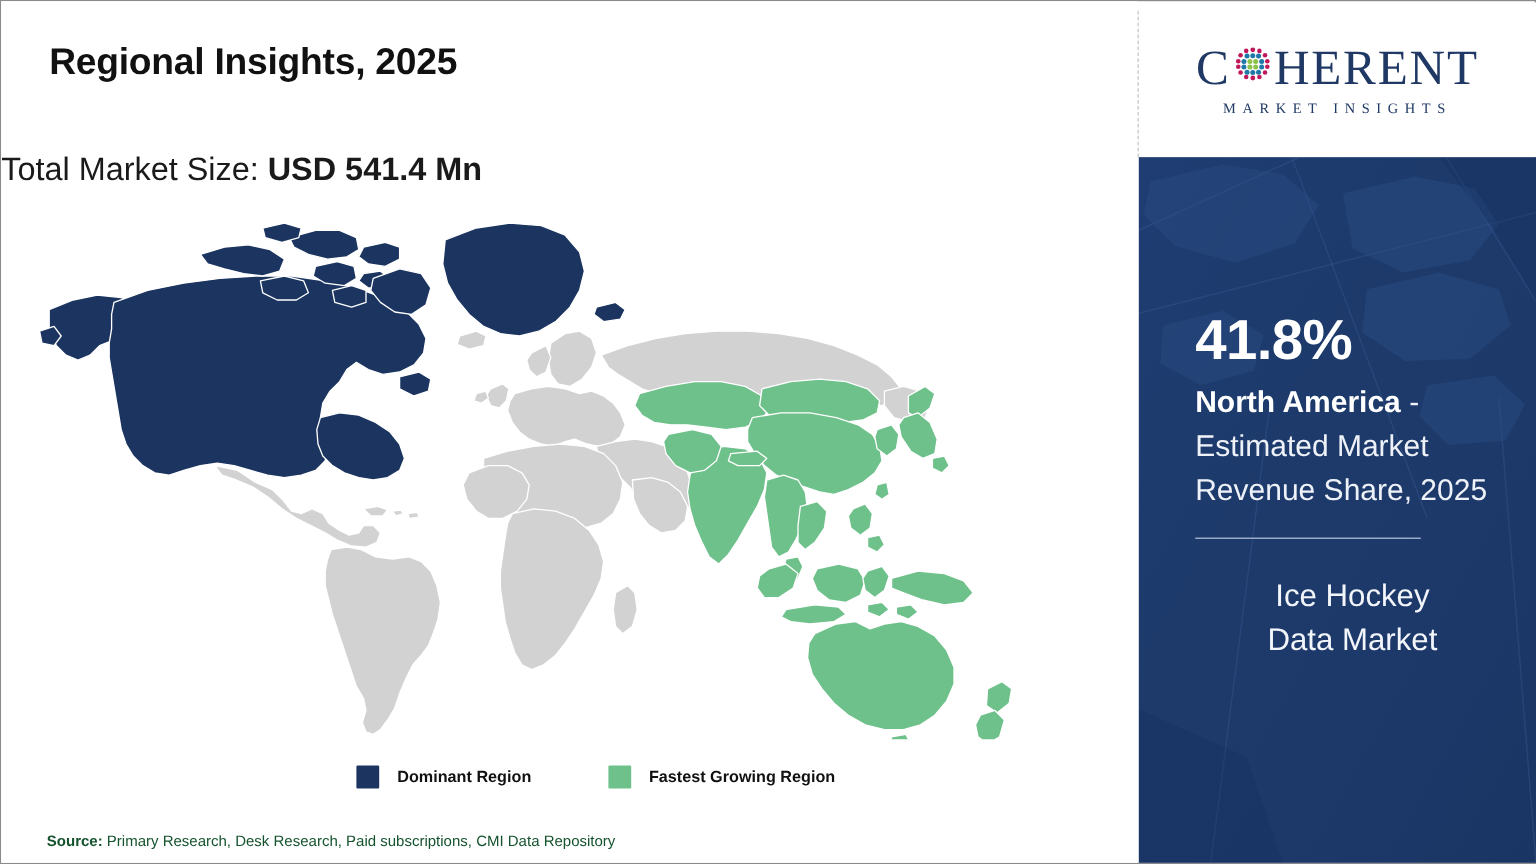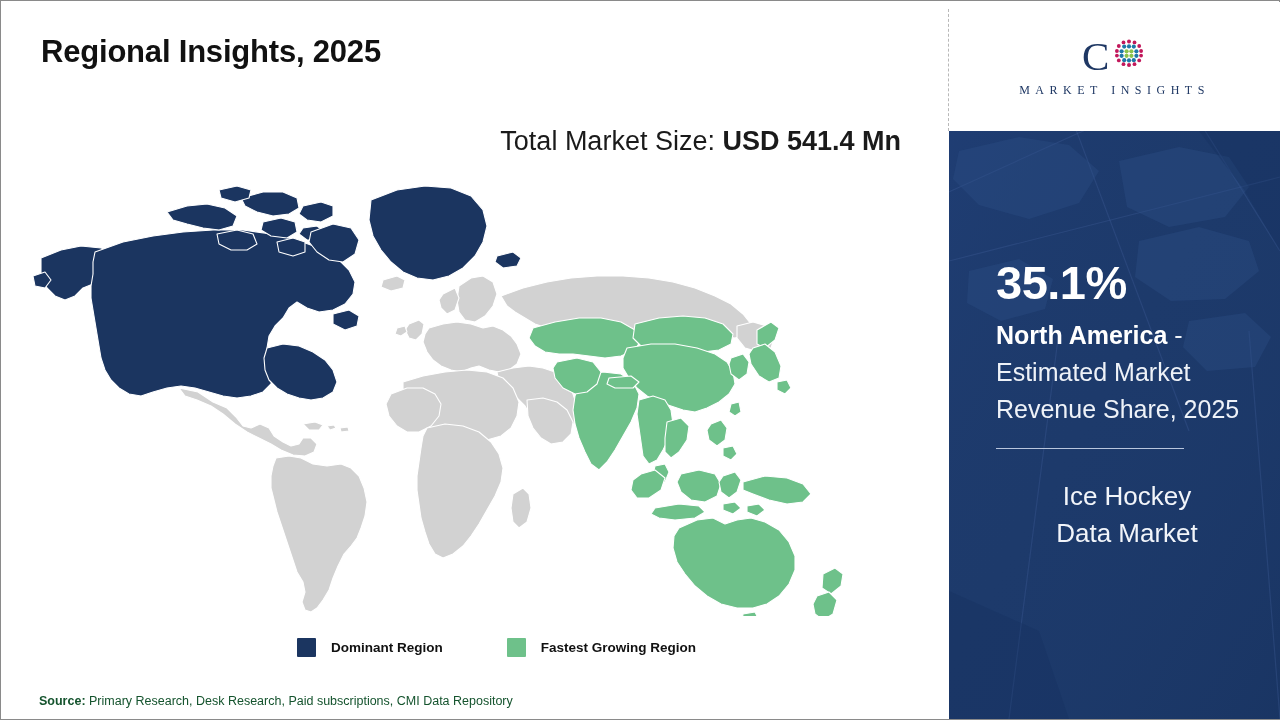--- a/index.html
+++ b/index.html
@@ -22,21 +22,21 @@
     position:absolute;left:0;top:0;width:947px;height:718px;
     background:#ffffff;
   }
   #page-title{
     position:absolute;left:40px;top:33px;
     font-size:31px;font-weight:bold;color:#111111;
     letter-spacing:-0.2px;white-space:nowrap;
   }
   #market-size-line{
     position:absolute;left:0;top:125px;width:900px;
-    text-align:right;
+    text-align:left;
     font-size:27px;color:#1a1a1a;white-space:nowrap;
   }
   #market-size-line .msl-label{font-weight:400;}
   #market-size-line .msl-value{font-weight:bold;}
 
   
   #map-wrap{
     position:absolute;left:30px;top:175px;width:840px;height:440px;
   }
   #world-map{display:block;width:840px;height:440px;}
@@ -298,20 +298,21 @@
             <circle cx="27.2" cy="24.4" r="1.9" fill="#c2185b"></circle>
             <circle cx="12.2" cy="24.2" r="2.1" fill="#1e78a8"></circle>
             <circle cx="17" cy="24.4" r="2.1" fill="#1e78a8"></circle>
             <circle cx="21.8" cy="24.2" r="2.1" fill="#1e78a8"></circle>
             <circle cx="11.5" cy="28.2" r="1.9" fill="#c2185b"></circle>
             <circle cx="22.5" cy="28.2" r="1.9" fill="#c2185b"></circle>
             <circle cx="17" cy="29.0" r="2.0" fill="#c2185b"></circle>
           </g>
         </svg>
       </span>
+      <span>HERENT</span>
     </div>
     <div id="logo-subline">MARKET INSIGHTS</div>
   </div>
 
   <div id="sidebar">
 
     <svg id="sidebar-texture" viewBox="0 0 331 588" preserveAspectRatio="none" xmlns="http://www.w3.org/2000/svg">
       <defs>
         <linearGradient id="sbgrad" x1="0" y1="0" x2="1" y2="1">
           <stop offset="0%" stop-color="#21407a" stop-opacity="0.55"></stop>
@@ -337,21 +338,21 @@
         <path d="M20,140 L70,128 L104,148 L96,178 L52,190 L18,172 Z"></path>
         <path d="M240,190 L296,182 L322,206 L306,236 L258,240 L234,216 Z"></path>
       </g>
       <g fill="#15305e" fill-opacity="0.30">
         <path d="M250,0 L331,0 L331,120 L296,60 Z"></path>
         <path d="M0,460 L90,500 L120,588 L0,588 Z"></path>
       </g>
     </svg>
 
     <div id="sidebar-content">
-      <div id="stat-percent">35.1%</div>
+      <div id="stat-percent">41.8%</div>
       <div id="stat-caption">
         <span class="stat-region">North America</span><span class="stat-rest"> - Estimated Market Revenue Share, 2025</span>
       </div>
       <div id="stat-rule"></div>
       <div id="market-name">
         <div>Ice Hockey</div>
         <div>Data Market</div>
       </div>
     </div>
   </div>

